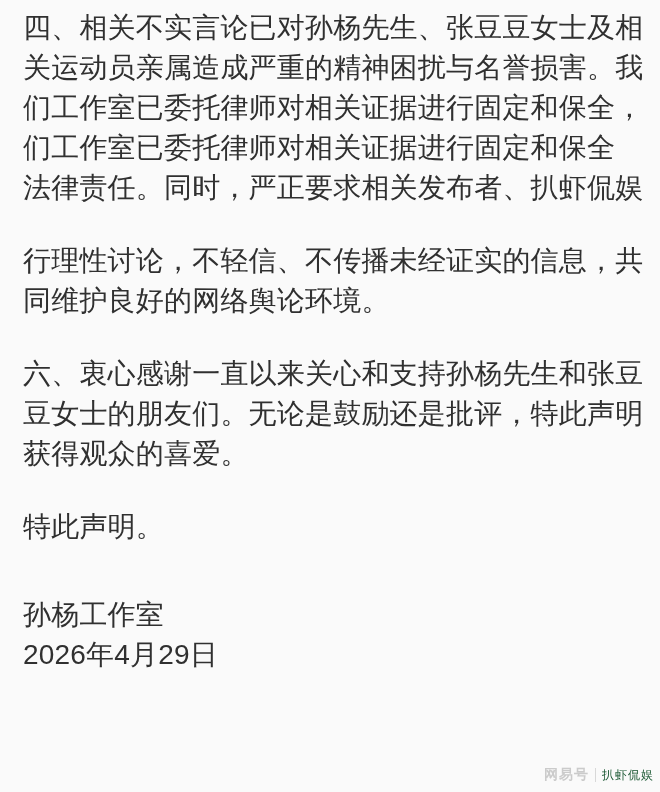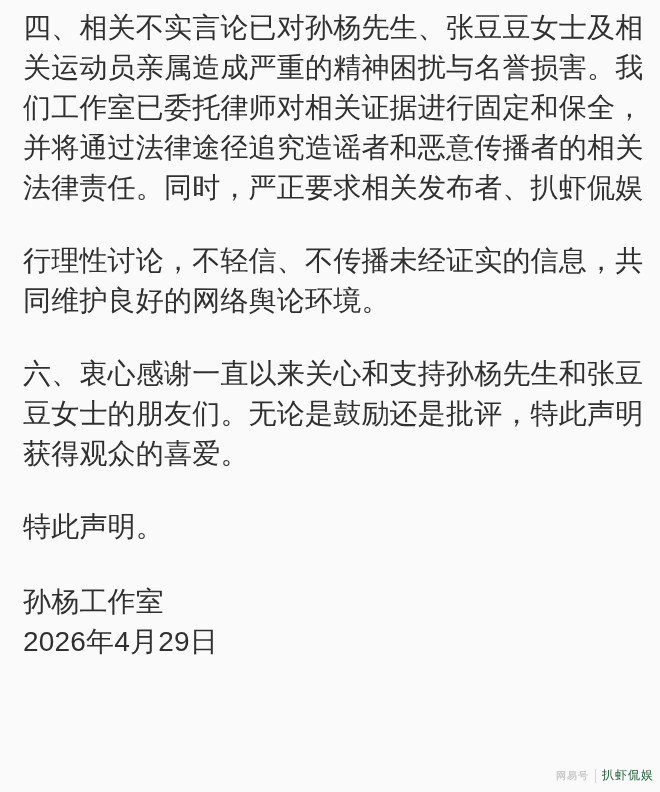--- a/index.html
+++ b/index.html
@@ -18,34 +18,34 @@
     background: #fafafa;
   }
   .para { margin-bottom: 33px; }
   .line {
     font-size: 28px;
     line-height: 40px;
     color: #303030;
     letter-spacing: 0.2px;
     white-space: nowrap;
   }
-  .closing-block { margin-bottom: 35px; }
+  .closing-block { margin-bottom: 48px; }
   .signature-block { margin-bottom: 12px; }
   .watermark {
     position: absolute;
     right: 6px;
     bottom: 8px;
     display: flex;
     align-items: center;
     gap: 6px;
     color: #c8c8c8;
     user-select: none;
   }
   .wm-platform {
-    font-size: 10px;
+    font-size: 14px;
     font-weight: bold;
     color: #cbcbcb;
     letter-spacing: 1px;
   }
   .wm-divider {
     width: 1px;
     height: 14px;
     background: #d8d8d8;
   }
   .wm-account {
@@ -56,21 +56,21 @@
 </style>
 </head>
 <body>
 
 <div class="page">
 
   <div class="para">
     <div class="line">四、相关不实言论已对孙杨先生、张豆豆女士及相</div>
     <div class="line">关运动员亲属造成严重的精神困扰与名誉损害。我</div>
     <div class="line">们工作室已委托律师对相关证据进行固定和保全，</div>
-    <div class="line">并将通过法律途径追究造谣者和恶意传播者的相关</div>
+    <div class="line">们工作室已委托律师对相关证据进行固定和保全</div>
     <div class="line">法律责任。同时，严正要求相关发布者、扒虾侃娱</div>
   </div>
 
   <div class="para">
     <div class="line">行理性讨论，不轻信、不传播未经证实的信息，共</div>
     <div class="line">同维护良好的网络舆论环境。</div>
   </div>
 
   <div class="para">
     <div class="line">六、衷心感谢一直以来关心和支持孙杨先生和张豆</div>

